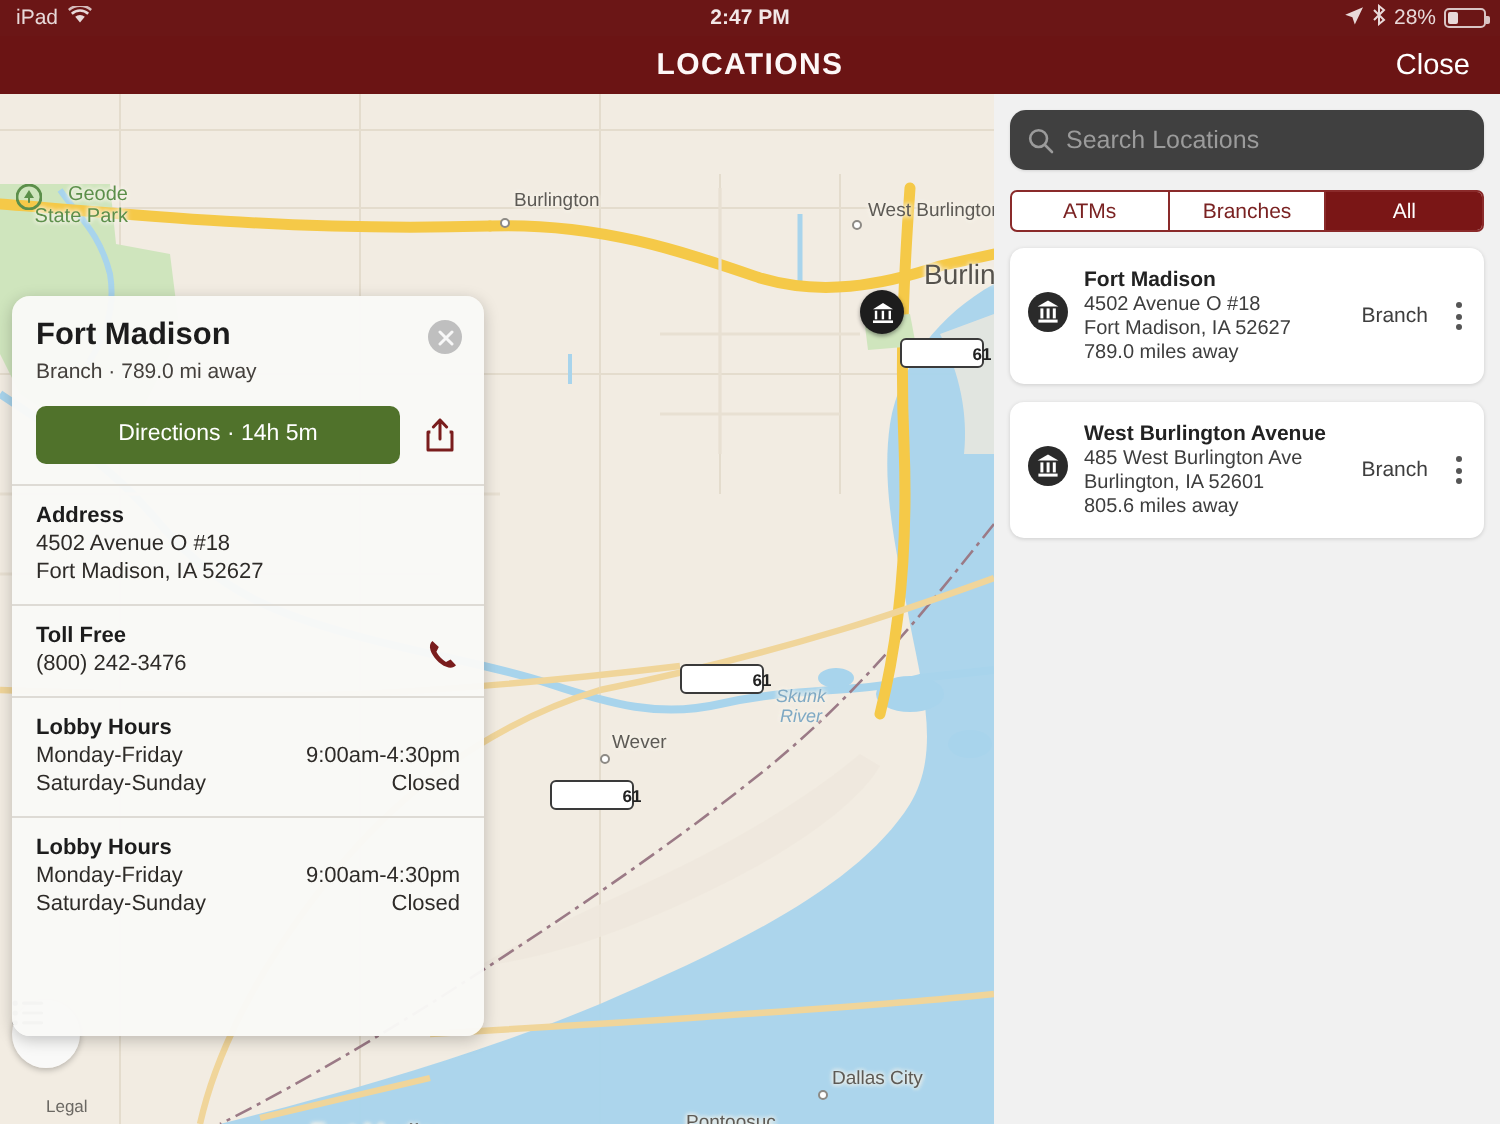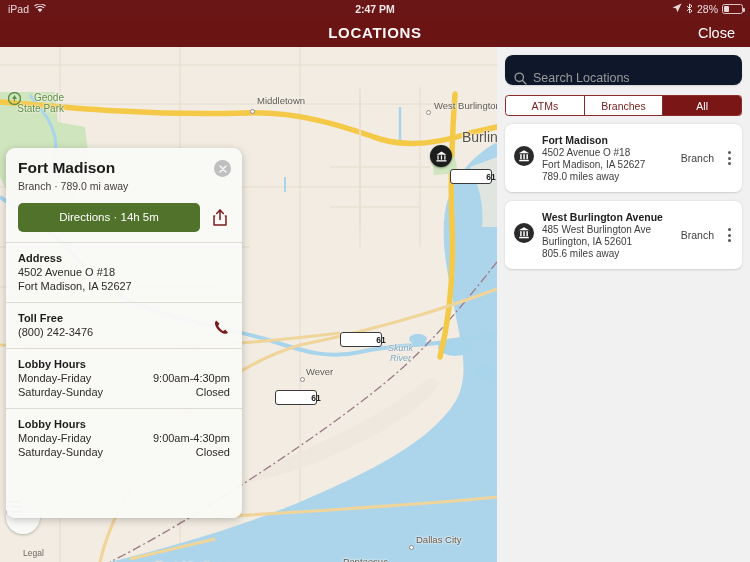--- a/index.html
+++ b/index.html
@@ -113,22 +113,22 @@
   .dc-phoneico { position: absolute; right: 12px; top: 16px; }
   .dc-filler { height: 50px; }
 
   
   .panel {
     position: absolute; top: 47px; left: 497px; width: 253px; height: 515px;
     background: #f1f1f1;
   }
   .searchwrap { padding: 8px 8px 0 8px; }
   .searchbox {
-    background: #0f172a; border-radius: 8px; height: 30px;
-    display:flex; align-items:flex-end; gap: 6px; padding: 0 9px;
+    background: #404040; border-radius: 8px; height: 30px;
+    display:flex; align-items:center; gap: 6px; padding: 0 9px;
     box-shadow: 0 0.5px 1.5px rgba(0,0,0,.12);
   }
   .search-ph { font-size: 12.5px; color: #9b9b9b; }
   .segment {
     display: flex; margin: 10px 8px 0 8px; height: 21px;
     border: 1px solid #8a2a2a; border-radius: 3.5px; overflow: hidden;
     background: #fff;
   }
   .seg {
     flex: 1; display:flex; align-items:center; justify-content:center;
@@ -258,21 +258,21 @@
       <svg width="13" height="13" viewBox="0 0 13 13" style="display:block;margin:0 auto 1px auto">
         <circle cx="6.5" cy="6.5" r="6" fill="none" stroke="#5c8f4a" stroke-width="1.4"></circle>
         <path d="M6.5 3 L9 7 H4 Z" fill="#5c8f4a"></path>
           <rect x="6" y="7" width="1" height="2.4" fill="#5c8f4a"></rect>
       </svg>
       <span>Geode</span><br>
       <span>State Park</span>
     </div>
 
     <div class="dotmark" style="left:250px; top:62px;"></div>
-    <div class="maplabel town" style="left:257px; top:48px;">Middletown</div>
+    <div class="maplabel town" style="left:257px; top:48px;">Burlington</div>
 
     <div class="dotmark" style="left:426px; top:63px;"></div>
     <div class="maplabel town" style="left:434px; top:53px;">West Burlington</div>
 
     <div class="maplabel city" style="left:462px; top:82px;">Burlin</div>
 
     <div class="bankpin" style="left:430px; top:98px;">
       <svg width="13" height="13" viewBox="0 0 14 14">
         <path d="M7 1.6 L12.4 5 H1.6 Z" fill="#fff"></path>
         <rect x="2.6" y="5.8" width="1.3" height="4.6" fill="#fff"></rect>

